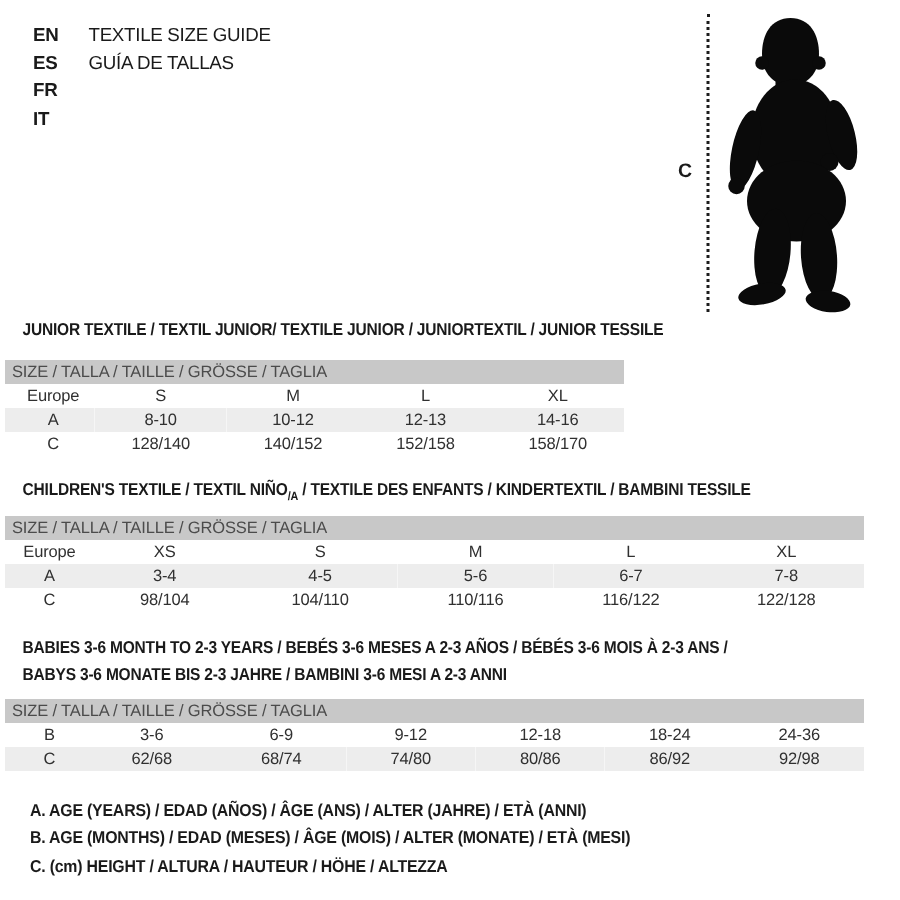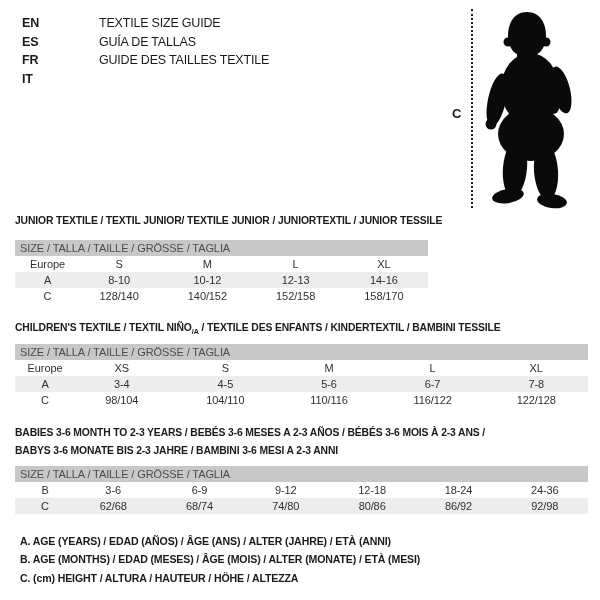--- a/index.html
+++ b/index.html
@@ -5,41 +5,41 @@
   * { margin:0; padding:0; box-sizing:border-box; }
   html,body { background:#fff; }
   body { font-family:"Liberation Sans", sans-serif; color:#1a1a1a; }
   .page {
     position:relative; width:600px; height:600px; background:#ffffff;
     overflow:hidden;
   }
 
   
   .lang-block { position:absolute; left:22px; top:14px; }
-  .lang-row { display:flex; height:18.6px; align-items:center;gap:40px; }
+  .lang-row { display:flex; height:18.6px; align-items:center; }
   .lang-code { width:37px; font-size:12.5px; font-weight:700; letter-spacing:-0.2px; }
   .lang-label { font-size:12.5px; font-weight:400; letter-spacing:-0.2px; }
 
   
   .measure-line { position:absolute; left:471px; top:9px; height:199px; width:0;
     border-left:2px dotted #1c1c1c; }
   .measure-label { position:absolute; left:452px; top:106px; font-size:13px; font-weight:700; }
   .baby-svg { position:absolute; left:482px; top:8px; }
 
   
   .sec-title {
     position:absolute; left:15px; font-size:11.5px; font-weight:700;
     letter-spacing:-0.15px; white-space:nowrap;
     transform:scaleX(0.9); transform-origin:0 50%;
   }
   .sec-title .sub { font-size:8px; vertical-align:sub; }
   .sec-title.two-line { line-height:17.5px; }
 
   
-  table.size-table { position:absolute; left:15px; border-collapse:collapse; table-layout:fixed; }
+  table.size-table { position:absolute; left:3px; border-collapse:collapse; table-layout:fixed; }
   table.size-table td { height:16px; font-size:11px; color:#303030; text-align:center;
     letter-spacing:-0.1px; vertical-align:middle; overflow:hidden; }
   table.size-table td.rowlabel { text-align:center; padding-left:5px; }
   tr.size-bar td { background:#c8c8c8; color:#4b4b4b; text-align:left; padding-left:5px;
     font-size:11px; letter-spacing:-0.1px; }
   tr.shaded td { background:#ededed; }
 
   
   .notes { position:absolute; left:20px; top:535px; }
   .note-line { font-size:11.5px; font-weight:700; letter-spacing:-0.15px; height:18.3px;
@@ -54,21 +54,20 @@
     <div class="lang-row">
       <span class="lang-code">EN</span>
       <span class="lang-label">TEXTILE SIZE GUIDE</span>
     </div>
     <div class="lang-row">
       <span class="lang-code">ES</span>
       <span class="lang-label">GUÍA DE TALLAS</span>
     </div>
     <div class="lang-row">
       <span class="lang-code">FR</span>
-      <span class="lang-label">GUIDE DES TAILLES TEXTILE</span>
     </div>
     <div class="lang-row">
       <span class="lang-code">IT</span>
     </div>
   </div>
 
   <div class="measure-line"></div>
   <div class="measure-label">C</div>
   <svg class="baby-svg" width="115" height="202" viewBox="0 0 115 202" xmlns="http://www.w3.org/2000/svg">
     <g fill="#0a0a0a">

